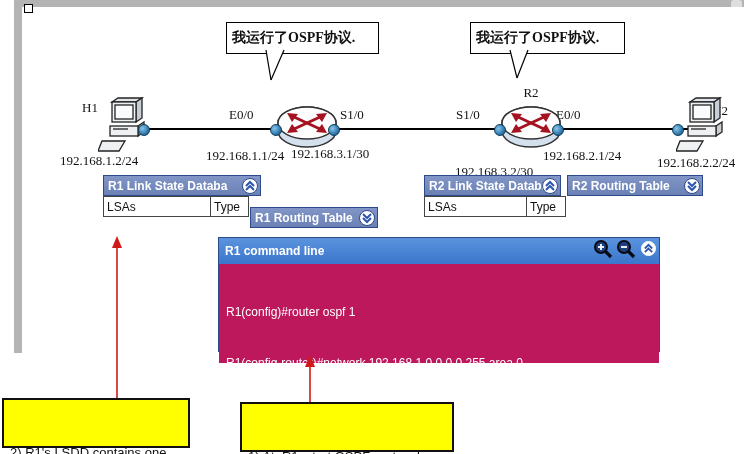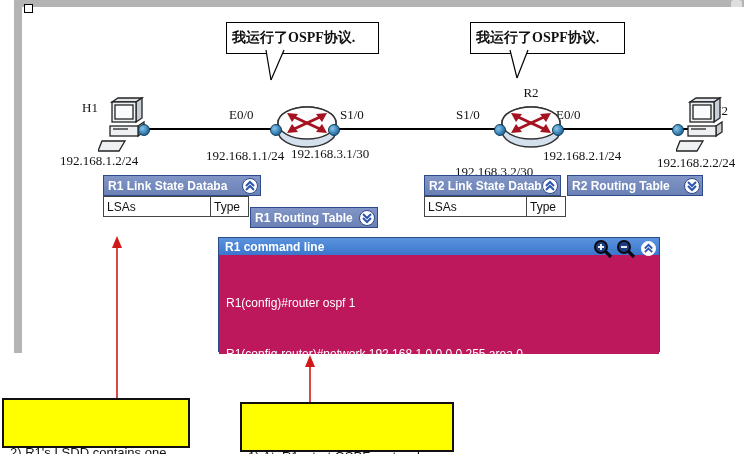--- a/index.html
+++ b/index.html
@@ -34,21 +34,21 @@
         padding-left:4px;box-sizing:border-box;white-space:nowrap;overflow:hidden;}
   .btn-circle{position:absolute;right:2px;top:2px;width:16px;height:16px;border-radius:50%;
         background:#fff;border:1px solid #2d4a8a;box-sizing:border-box;padding:0;cursor:pointer;
         display:flex;align-items:center;justify-content:center;}
   .ltable{border-collapse:collapse;background:#fff;font-size:12px;color:#111;padding-left:20px;}
   .ltable td{border:1px solid #444;height:19px;padding:0 0 0 3px;vertical-align:middle;
         white-space:nowrap;overflow:hidden;}
 
   
   .term{left:218px;top:237px;width:442px;height:115px;border:1px solid #2d4a8a;box-sizing:border-box;}
-  .term-title{height:17px;background:linear-gradient(#5b93dd,#3a76cc);color:#fff;font-size:12px;
+  .term-title{height:26px;background:linear-gradient(#5b93dd,#3a76cc);color:#fff;font-size:12px;
         font-weight:bold;display:flex;align-items:center;padding-left:6px;position:relative;}
   .term-body{height:93px;background:#be185d;color:#fff;font-size:12px;line-height:17px;
         padding:6px 0 0 7px;white-space:pre;}
   .term-btn{background:none;border:none;padding:0;cursor:pointer;position:absolute;top:1px;}
 
   
   .note{background:#ffff00;border:2px solid #111;box-sizing:border-box;padding:5px 6px;
         font-size:13px;line-height:19px;color:#111;white-space:pre-wrap;}
 </style>
 </head>

